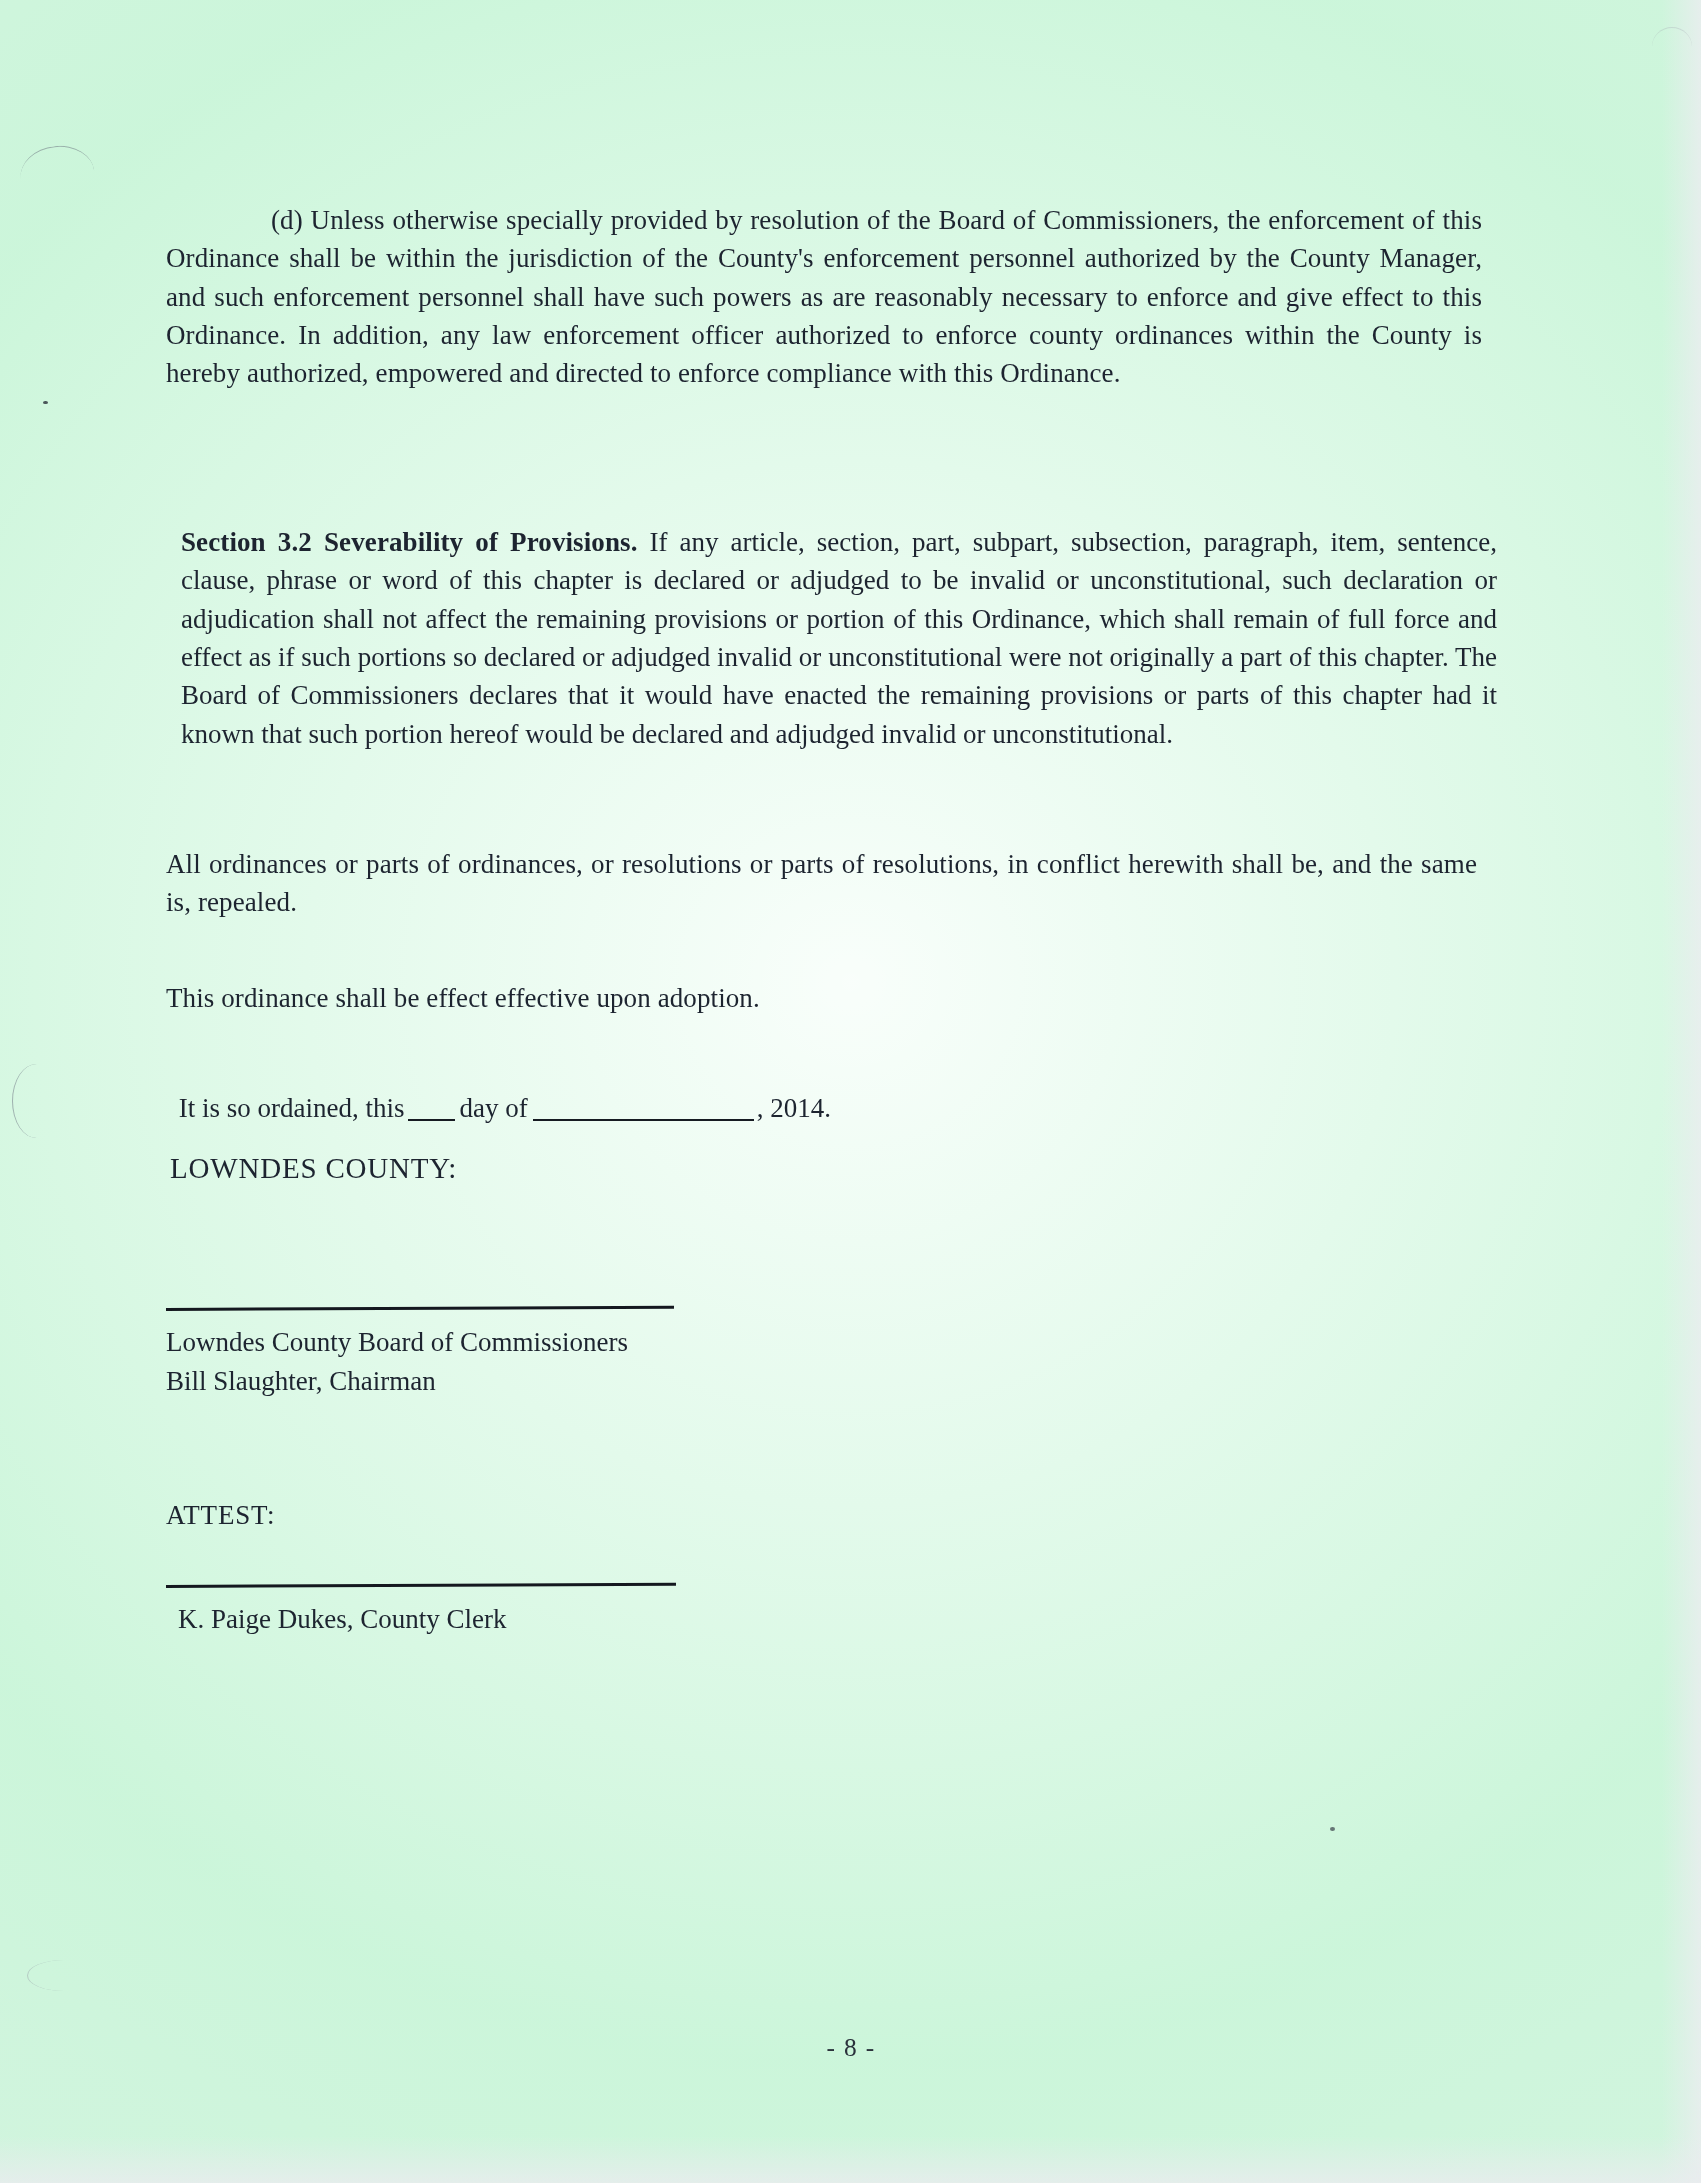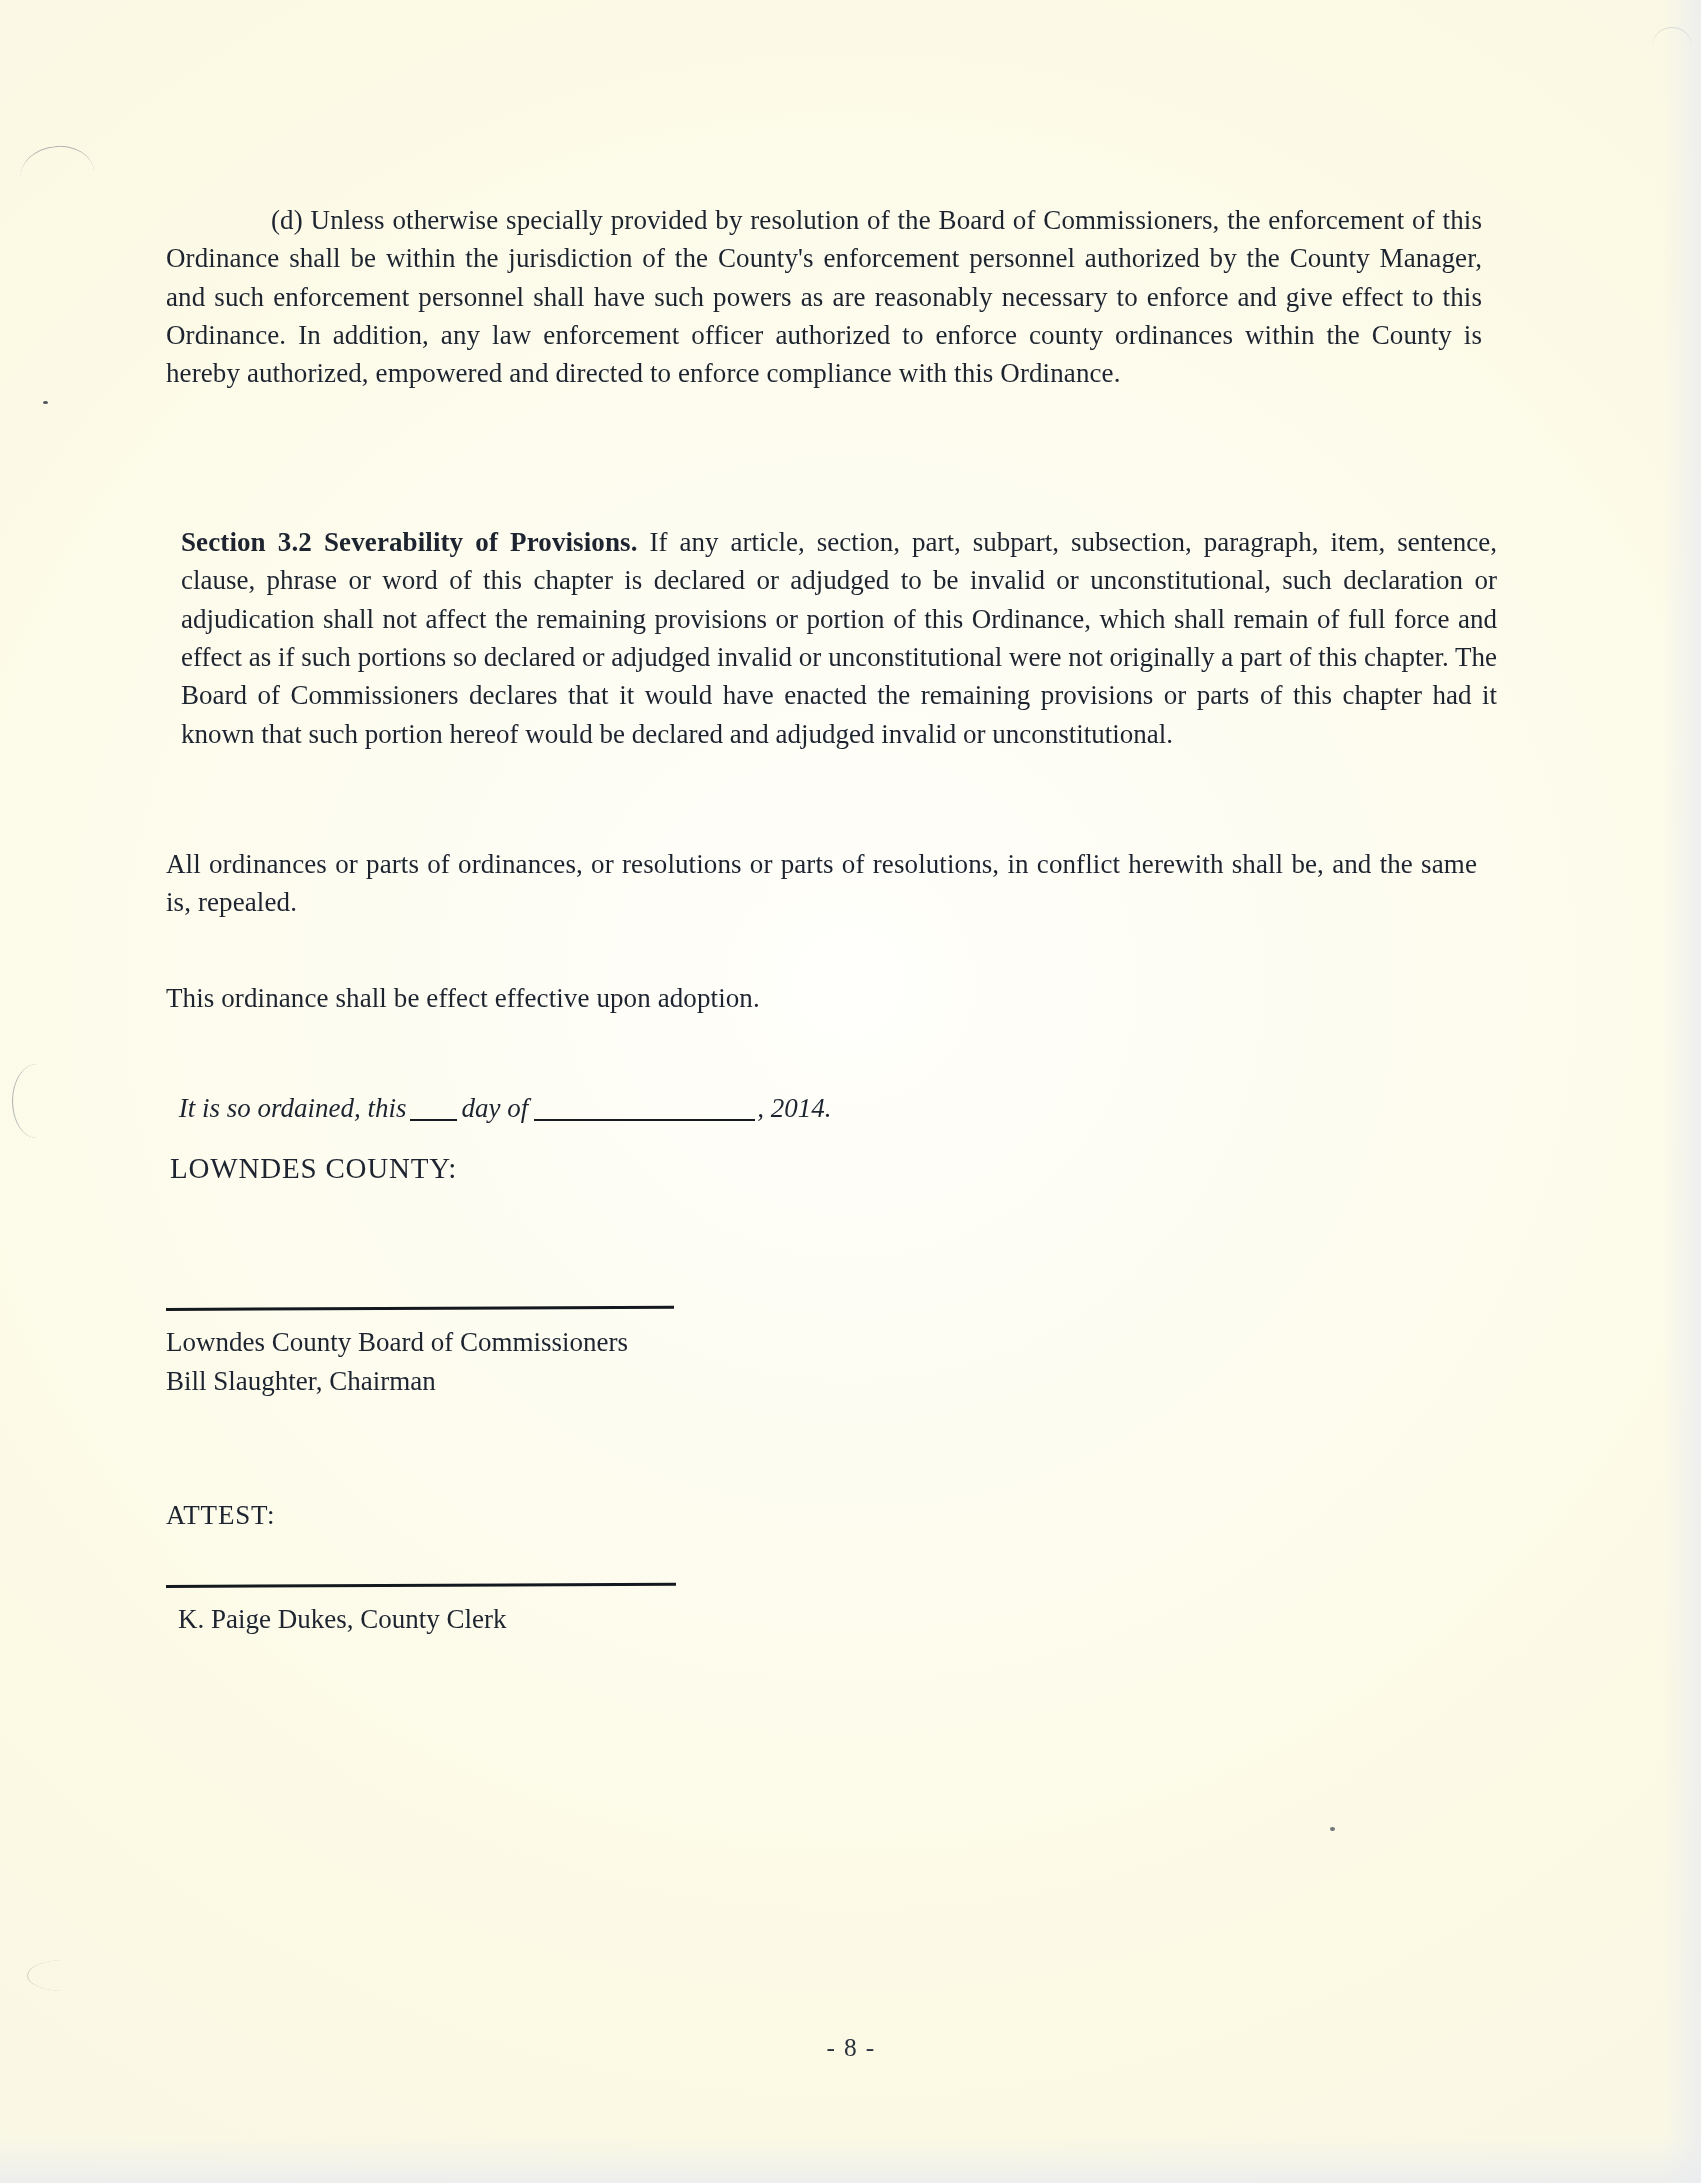--- a/index.html
+++ b/index.html
@@ -6,21 +6,21 @@
   html, body {
     margin: 0;
     padding: 0;
     background: #ffffff;
   }
 
   .page {
     position: relative;
     width: 1702px;
     height: 2183px;
-    background: #fef9c3;
+    background: #86efac;
     overflow: hidden;
     font-family: "Liberation Serif", "DejaVu Serif", serif;
     color: #1d2430;
     box-sizing: border-box;
   }
 
   
   .paper-tone {
     position: absolute;
     inset: 0;
@@ -109,21 +109,20 @@
   }
 
   
   .ordained-line {
     position: absolute;
     left: 12.7px;   
     top: 1090px;
     font-size: 27px;
     line-height: 1.4;
     white-space: nowrap;
-    font-style: italic;
   }
   .blank-short {
     display: inline-block;
     width: 47px;
     border-bottom: 2.7px solid #161b22;
     vertical-align: -4px;
     margin: 0 4px;
   }
   .blank-long {
     display: inline-block;

